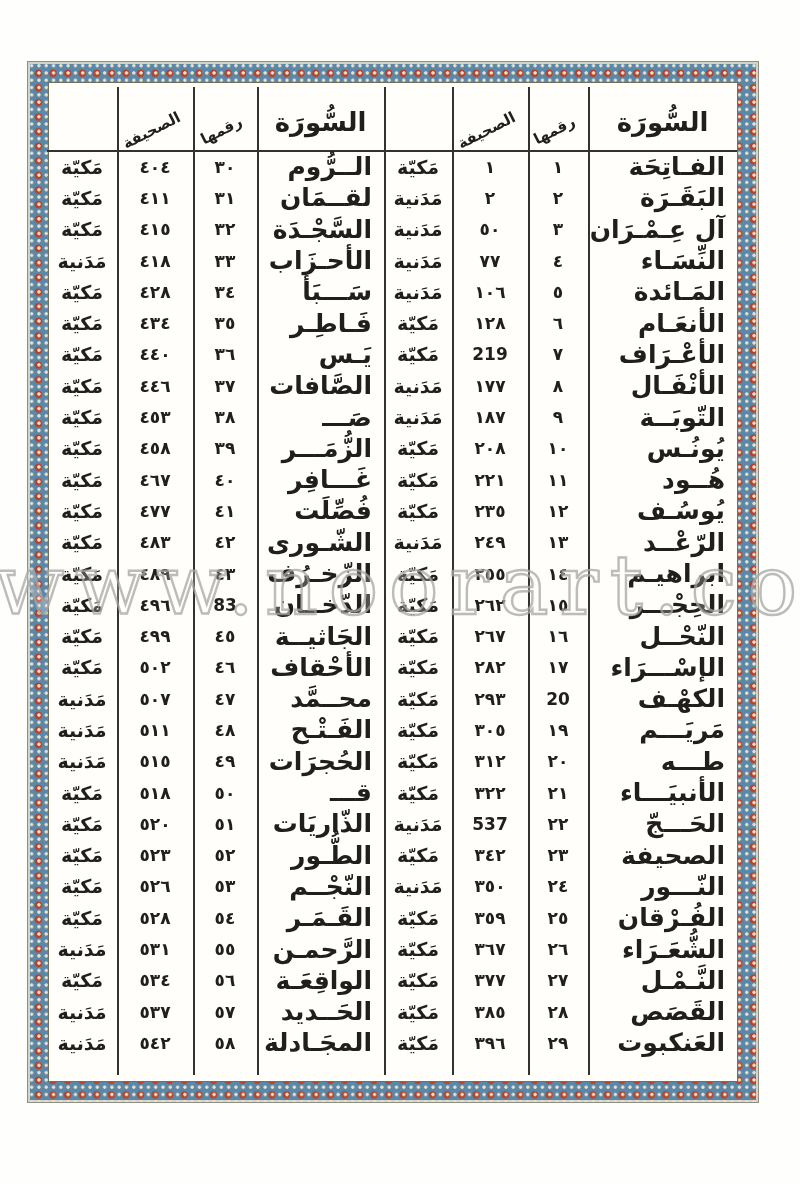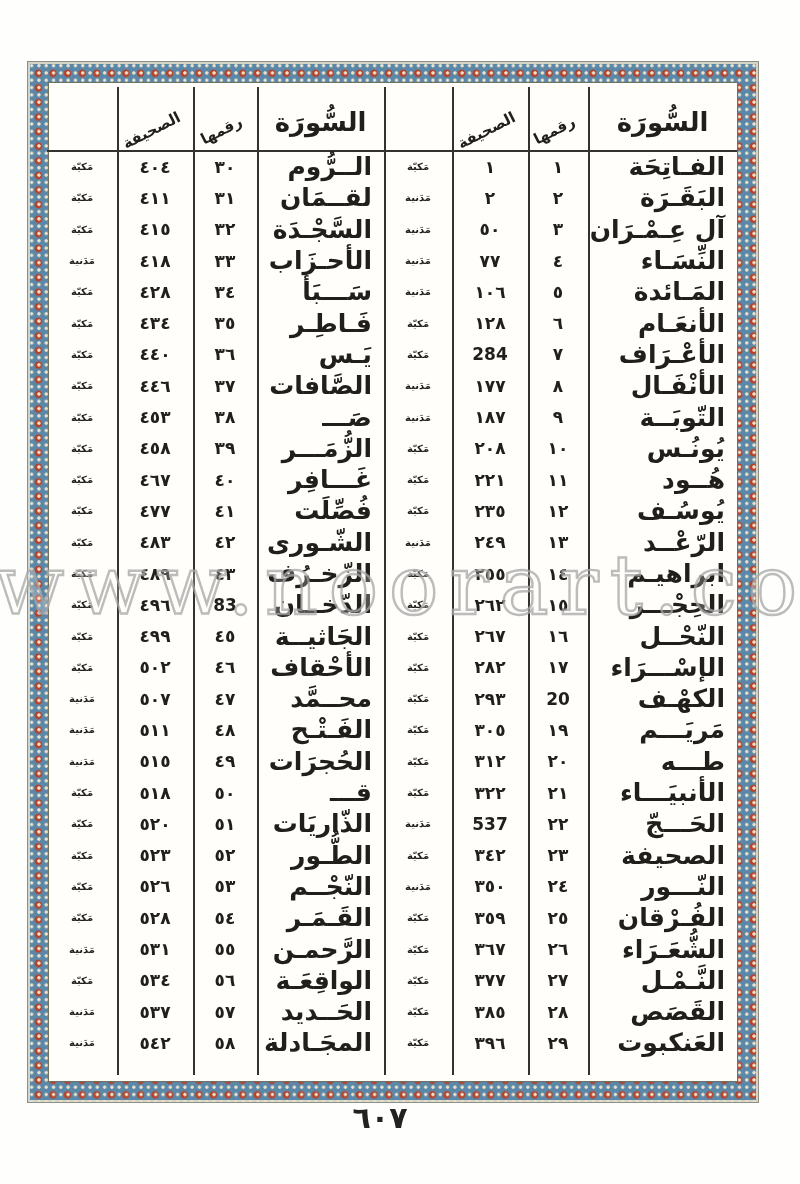--- a/index.html
+++ b/index.html
@@ -37,21 +37,21 @@
   .right-half .surah{width:149px;}
   .right-half .num{width:60px;}
   .right-half .pg{width:76px;}
   .right-half .cls{width:68px;}
   .left-half .surah{width:127px;}
   .left-half .num{width:64px;}
   .left-half .pg{width:76px;}
   .left-half .cls{width:70px;}
   .surah{font-size:25px;font-weight:bold;text-align:start;padding-inline-start:12px;letter-spacing:.5px;}
   .num,.pg{font-size:17px;font-weight:bold;text-align:center;}
-  .cls{font-size:10px;font-weight:bold;text-align:center;}
+  .cls{font-size:19px;font-weight:bold;text-align:center;}
   
   .th-surah{font-size:26px;font-weight:bold;text-align:center;padding-bottom:14px;padding-inline-start:0;}
   .th-slot{display:flex;justify-content:center;align-items:flex-end;}
   .slant{
     display:inline-block;font-size:15px;font-weight:bold;
     transform:rotate(-27deg) translate(2px,-12px);transform-origin:center;
   }
   
   .watermark{
     position:absolute;left:-6px;top:538px;width:812px;z-index:6;
@@ -134,21 +134,21 @@
   <div class="row">
     <div class="cell surah">الأنعَـام</div>
     <div class="cell num">٦</div>
     <div class="cell pg">١٢٨</div>
     <div class="cell cls">مَكيّة</div>
   </div>
 
   <div class="row">
     <div class="cell surah">الأعْـرَاف</div>
     <div class="cell num">٧</div>
-    <div class="cell pg">284</div>
+    <div class="cell pg">219</div>
     <div class="cell cls">مَكيّة</div>
   </div>
 
   <div class="row">
     <div class="cell surah">الأنْفَـال</div>
     <div class="cell num">٨</div>
     <div class="cell pg">١٧٧</div>
     <div class="cell cls">مَدَنية</div>
   </div>
 
@@ -513,15 +513,14 @@
     <div class="cell surah">المجَـادلة</div>
     <div class="cell num">٥٨</div>
     <div class="cell pg">٥٤٢</div>
     <div class="cell cls">مَدَنية</div>
   </div>
 </div>
   </div>
 
   <div class="watermark">www.noorart.com</div>
 
-  <div class="footer-num">٦٠٧</div>
 
 </div>
 
 </body></html>

